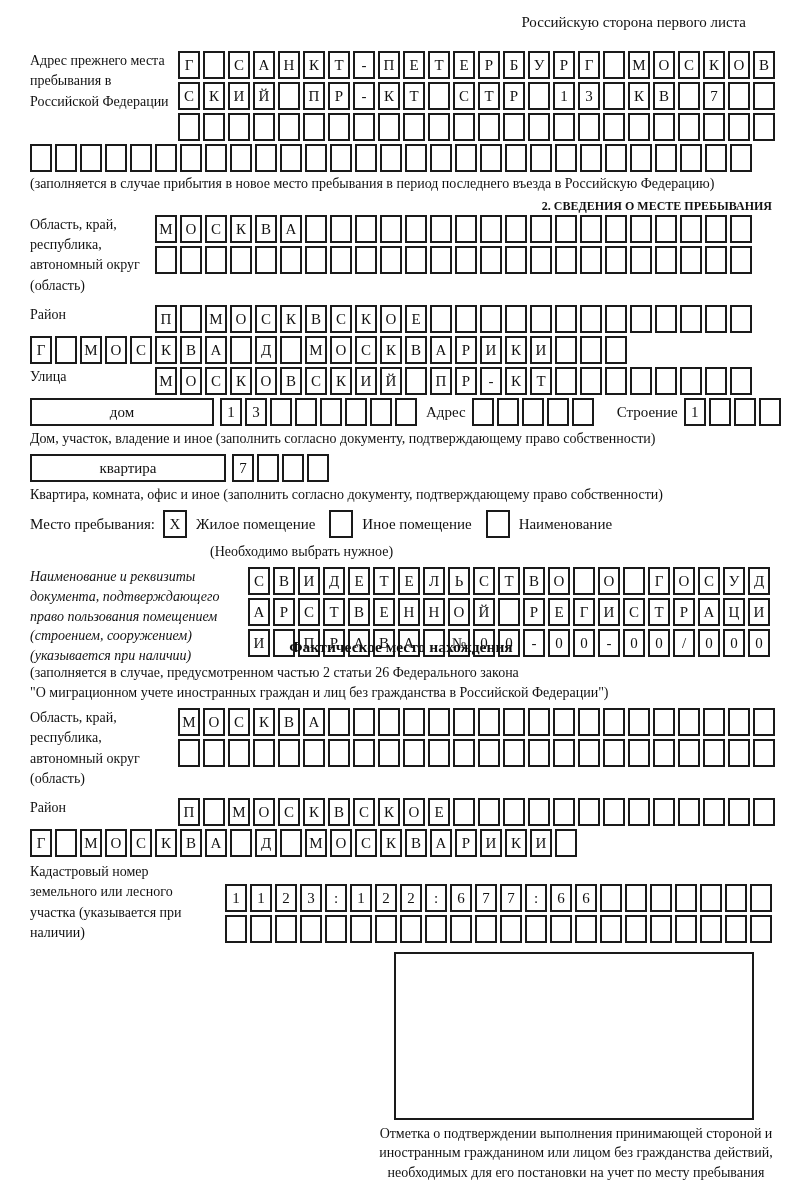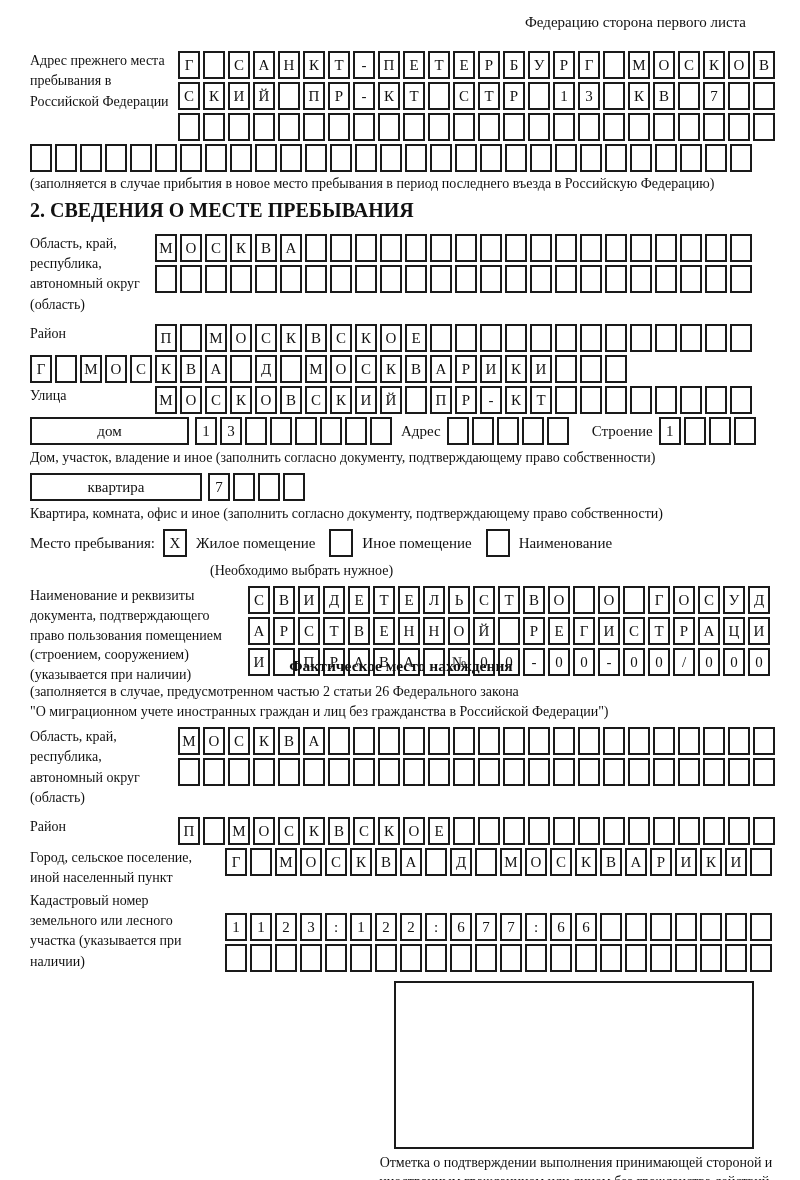--- a/index.html
+++ b/index.html
@@ -23,47 +23,47 @@
   }
   .field { display: flex; align-items: flex-start; }
   .flabel {
     font-size: 14px; line-height: 1.45;
     flex: 0 0 auto;
     padding-right: 6px;
   }
   .w148 { width: 148px; }
   .w125 { width: 125px; }
   .w152 { width: 152px; }
-  .w218 { width: 218px; font-size: 14px; line-height: 1.42; }
+  .w218 { width: 218px; font-size: 14px; line-height: 1.42; font-style: italic; }
   .w195 { width: 195px; }
   .rows { flex: 1 1 auto; }
   .boxrow { display: flex; margin-bottom: 3px; }
   .cbox {
     display: inline-block; flex: 0 0 auto;
     width: 22px; height: 28px;
     border: 2px solid #1a1a1a;
     margin-right: 3px;
     font-size: 15px; line-height: 24px;
     text-align: center;
     background: #fff;
   }
   .check { width: 24px; }
   .widebox {
     flex: 0 0 auto;
     height: 28px; border: 2px solid #1a1a1a;
     font-size: 15px; line-height: 24px; text-align: center;
     margin-right: 6px; background: #fff;
   }
-  .wb163 { width: 159px; }
-  .wb200 { width: 172px; font-family: Liberation Serif, serif; }
+  .wb163 { width: 184px; }
+  .wb200 { width: 196px; font-family: Liberation Serif, serif; }
   .inline-row { display: flex; align-items: flex-start; }
   .inline-label { font-size: 15px; line-height: 28px; white-space: nowrap; }
   .caption { font-size: 14px; line-height: 1.35; margin: 1px 0 5px 0; }
   .center { text-align: left; }
-  .sec-title { text-align: left; font-weight: bold; font-size: 20px; margin: 3px 0 12px 0; }
+  .sec-title { text-align: right; font-weight: bold; font-size: 12px; margin: 3px 0 1px 0; }
   .sub-title { text-align: center; font-weight: bold; font-size: 15.5px; margin: 8px 0 8px 0; }
   .mt10 { margin-top: 9px; }
   .gap6 { width: 6px; flex: 0 0 auto; }
   .gap20 { width: 20px; flex: 0 0 auto; }
   .stay .opt { font-size: 15px; line-height: 28px; margin: 0 14px 4px 6px; }
   .stay .inline-label { margin-right: 8px; }
   .stamp-box {
     width: 360px; height: 168px;
     border: 2px solid #1a1a1a;
     margin: 6px 0 4px 364px;
@@ -72,21 +72,21 @@
   .stamp-caption {
     width: 404px; margin-left: 344px;
     text-align: center; font-size: 14px; line-height: 1.38;
   }
 </style>
 </head>
 <body>
 
 <div class="page">
 
-  <div class="top-note">Федерацию сторона первого листа</div>
+  <div class="top-note">Российскую сторона первого листа</div>
 
   <div class="field">
     <div class="flabel w148">Адрес прежнего места пребывания в Российской Федерации</div>
     <div class="rows">
       <div class="boxrow">
           <span class="cbox">Г</span>
           <span class="cbox"></span>
           <span class="cbox">С</span>
           <span class="cbox">А</span>
           <span class="cbox">Н</span>
@@ -571,21 +571,20 @@
           <span class="cbox"></span>
           <span class="cbox"></span>
           <span class="cbox"></span>
           <span class="cbox"></span>
           <span class="cbox"></span>
         </div>
     </div>
   </div>
 
   <div class="field">
-    <div class="flabel w195">Город, сельское поселение, иной населенный пункт</div>
     <div class="rows">
       <div class="boxrow">
           <span class="cbox">Г</span>
           <span class="cbox"></span>
           <span class="cbox">М</span>
           <span class="cbox">О</span>
           <span class="cbox">С</span>
           <span class="cbox">К</span>
           <span class="cbox">В</span>
           <span class="cbox">А</span>

